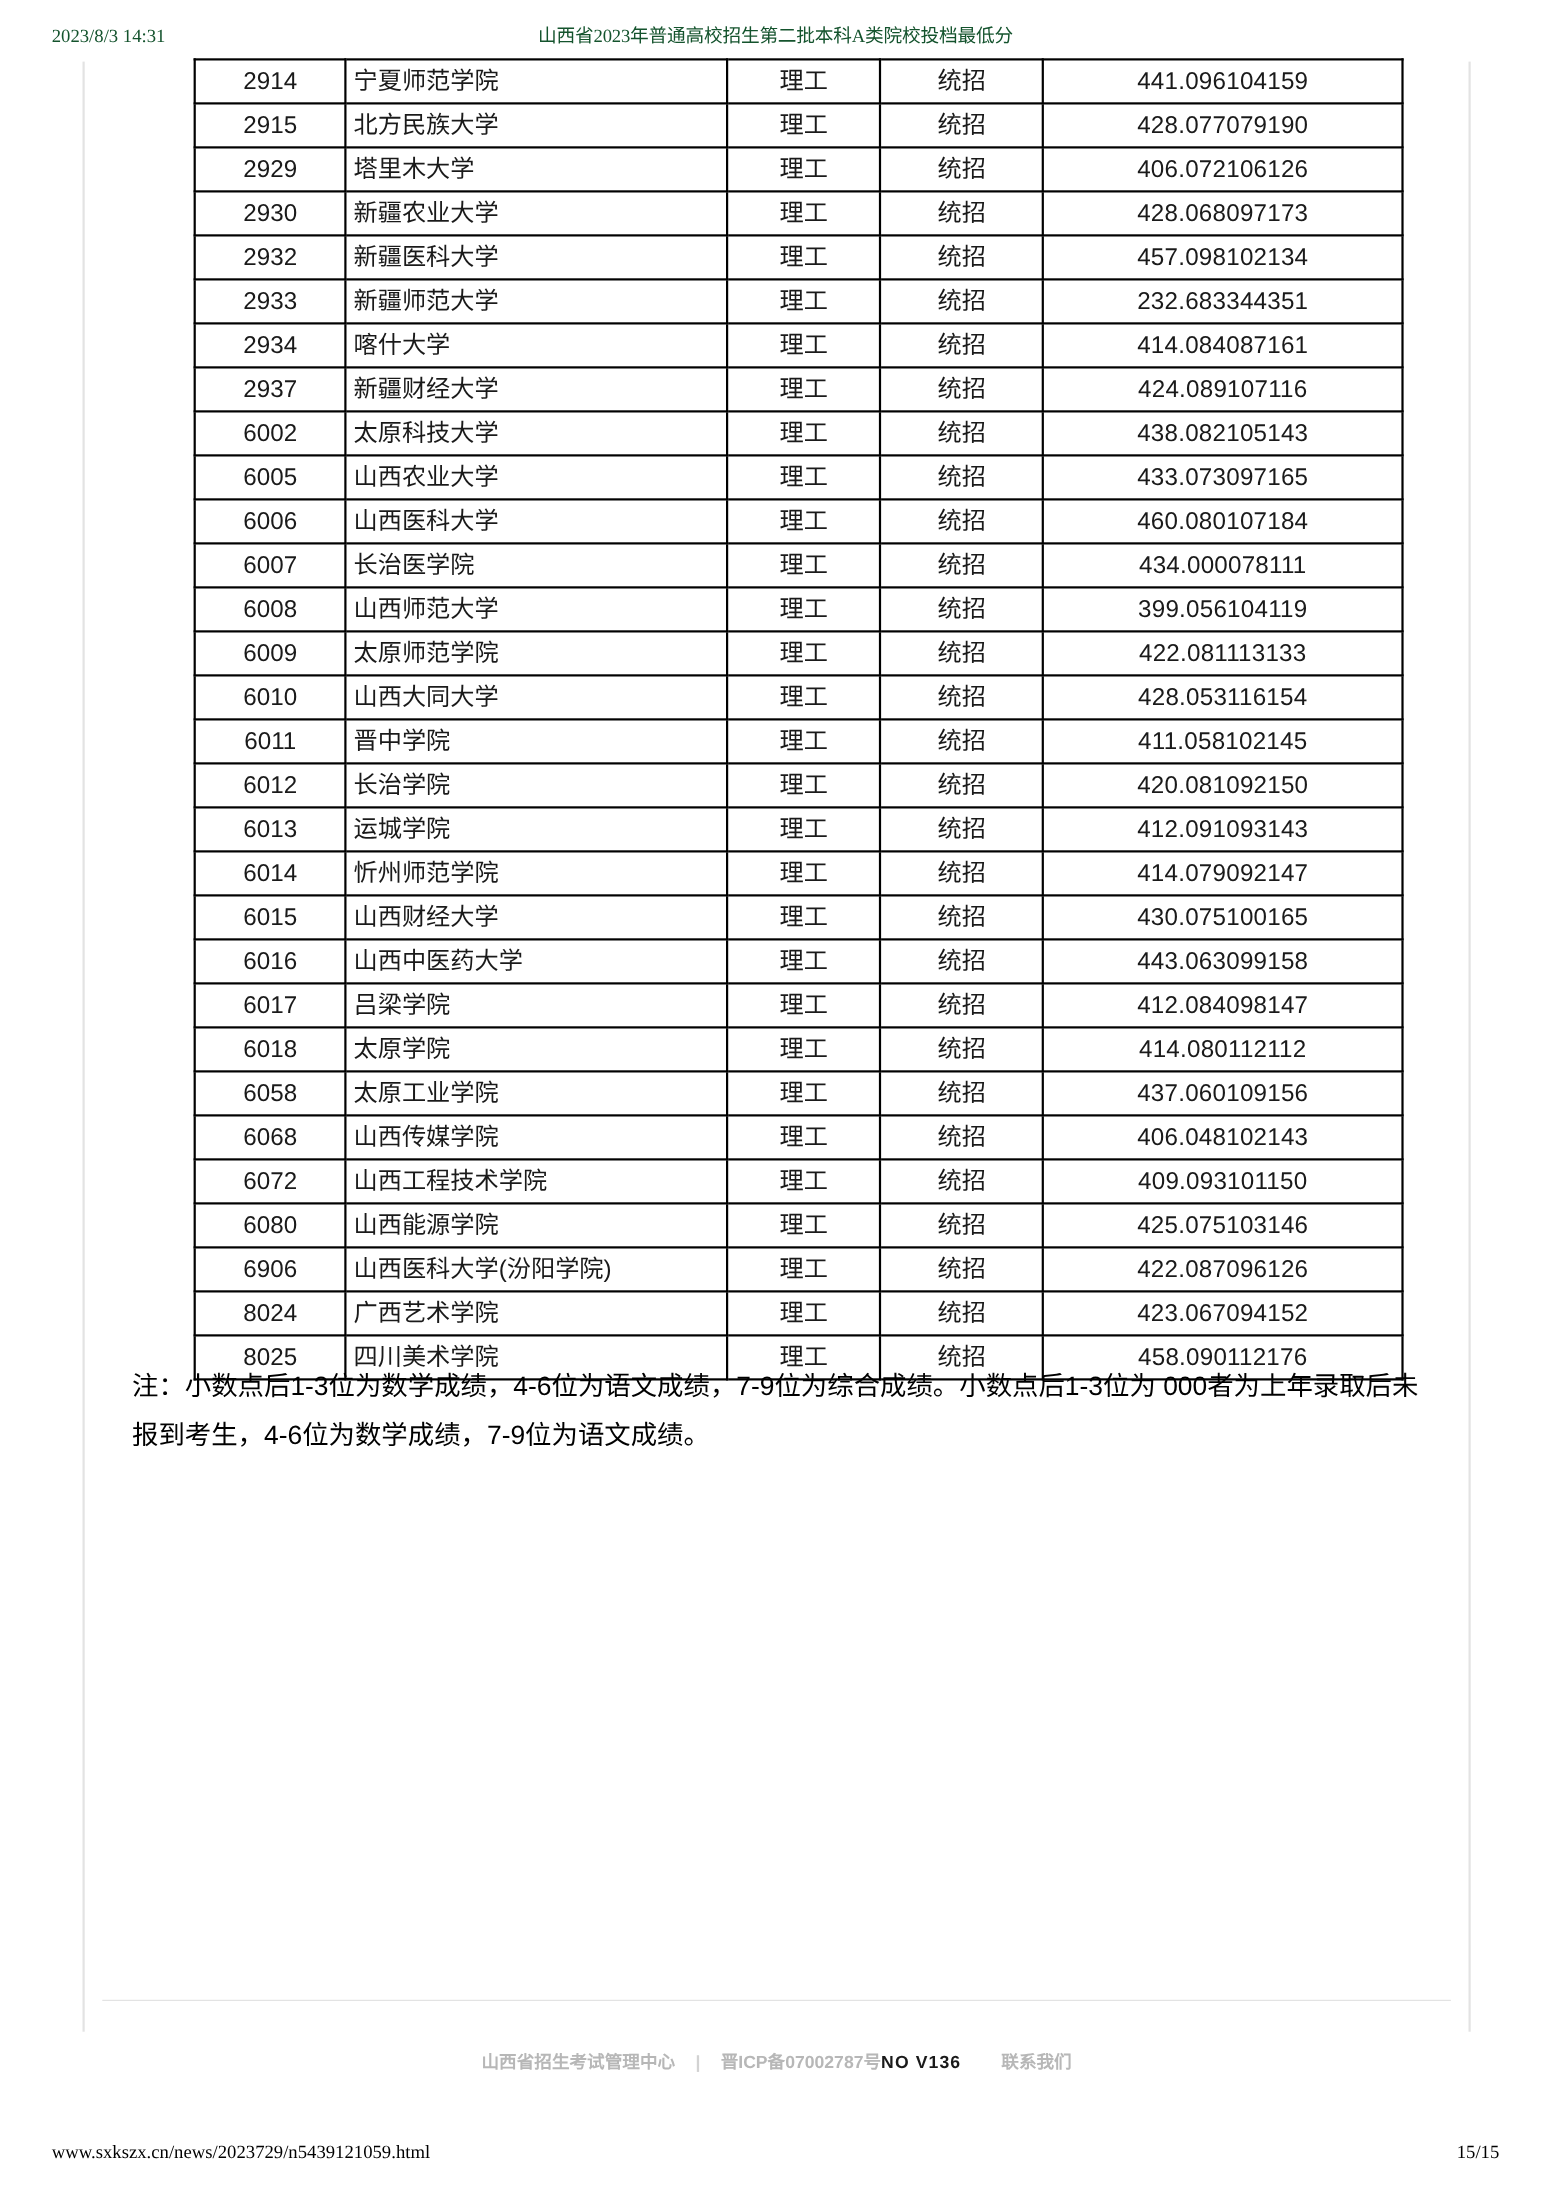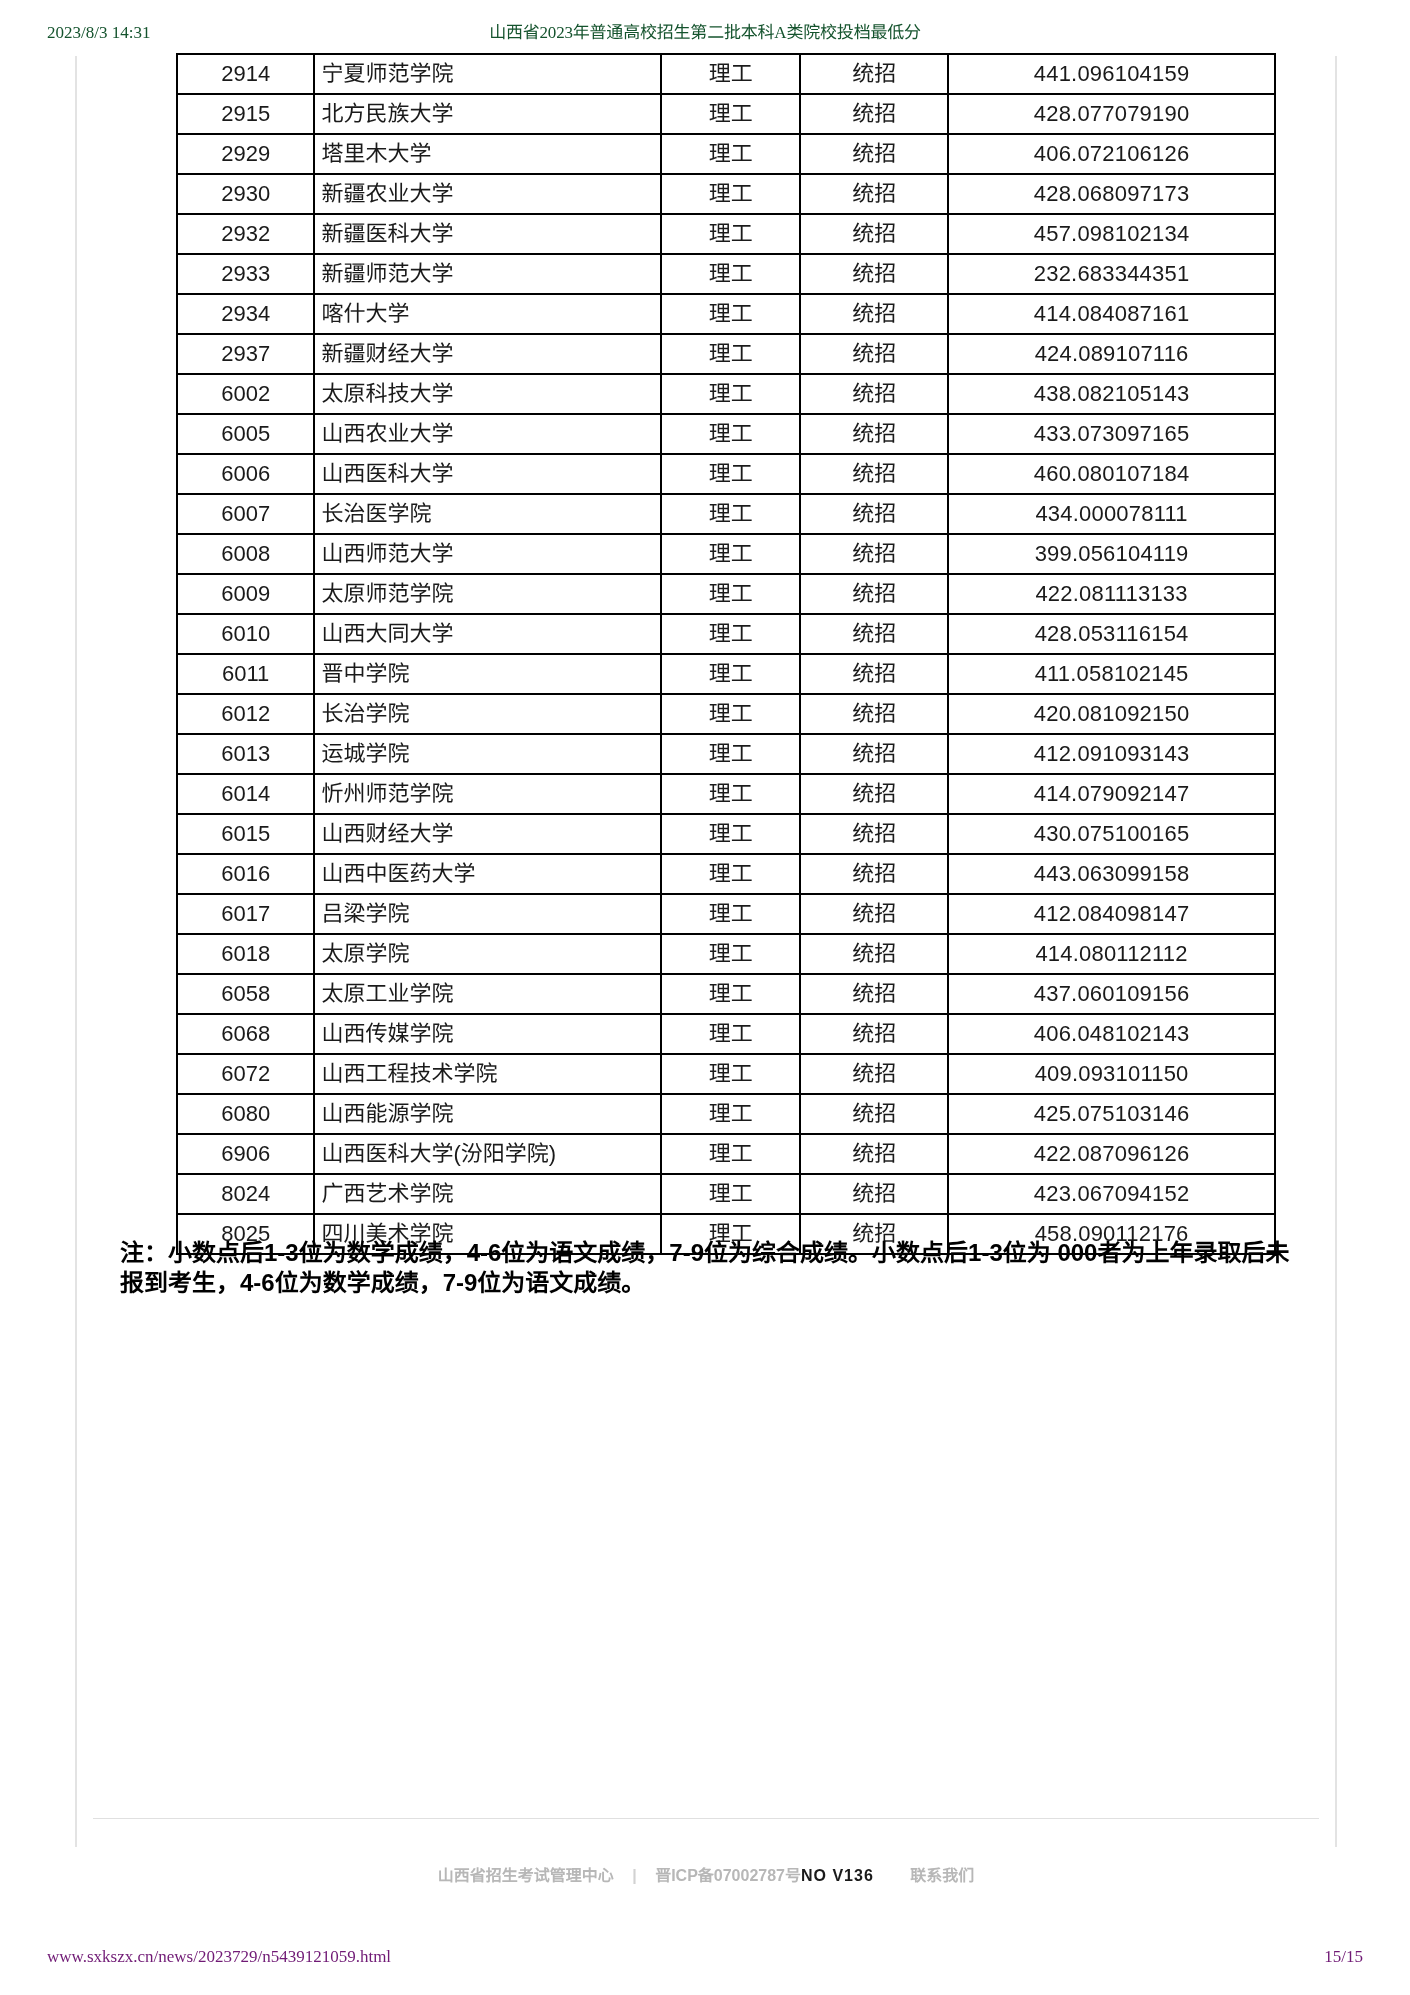--- a/index.html
+++ b/index.html
@@ -95,23 +95,23 @@
   td.c-batch  { width: 128px; text-align: center; }
   td.c-score  { width: 300px; text-align: center; font-size: 23px; letter-spacing: 0.2px; }
 
   
   .note {
     position: absolute;
     left: 120px;
     top: 1238px;
     width: 1180px;
     font-family: "Liberation Sans", "DejaVu Sans", sans-serif;
-    font-weight: bold;
+    font-weight: normal;
     font-size: 24px;
-    line-height: 30px;
+    line-height: 45px;
     color: #000000;
     text-align: left;
   }
   .note .note-indent { display: inline; }
 
   
   .site-footer {
     position: absolute;
     left: 75px;
     top: 1846px;
@@ -135,21 +135,21 @@
   
   .print-foot {
     position: absolute;
     left: 0;
     top: 1944px;
     width: 1410px;
     height: 26px;
     font-size: 17px;
     line-height: 26px;
     font-family: "Liberation Serif", "DejaVu Serif", serif;
-    color: #701a75;
+    color: #000000;
   }
   .print-foot .pf-url {
     position: absolute;
     left: 47px;
     top: 0;
     white-space: nowrap;
   }
   .print-foot .pf-page {
     position: absolute;
     right: 47px;

